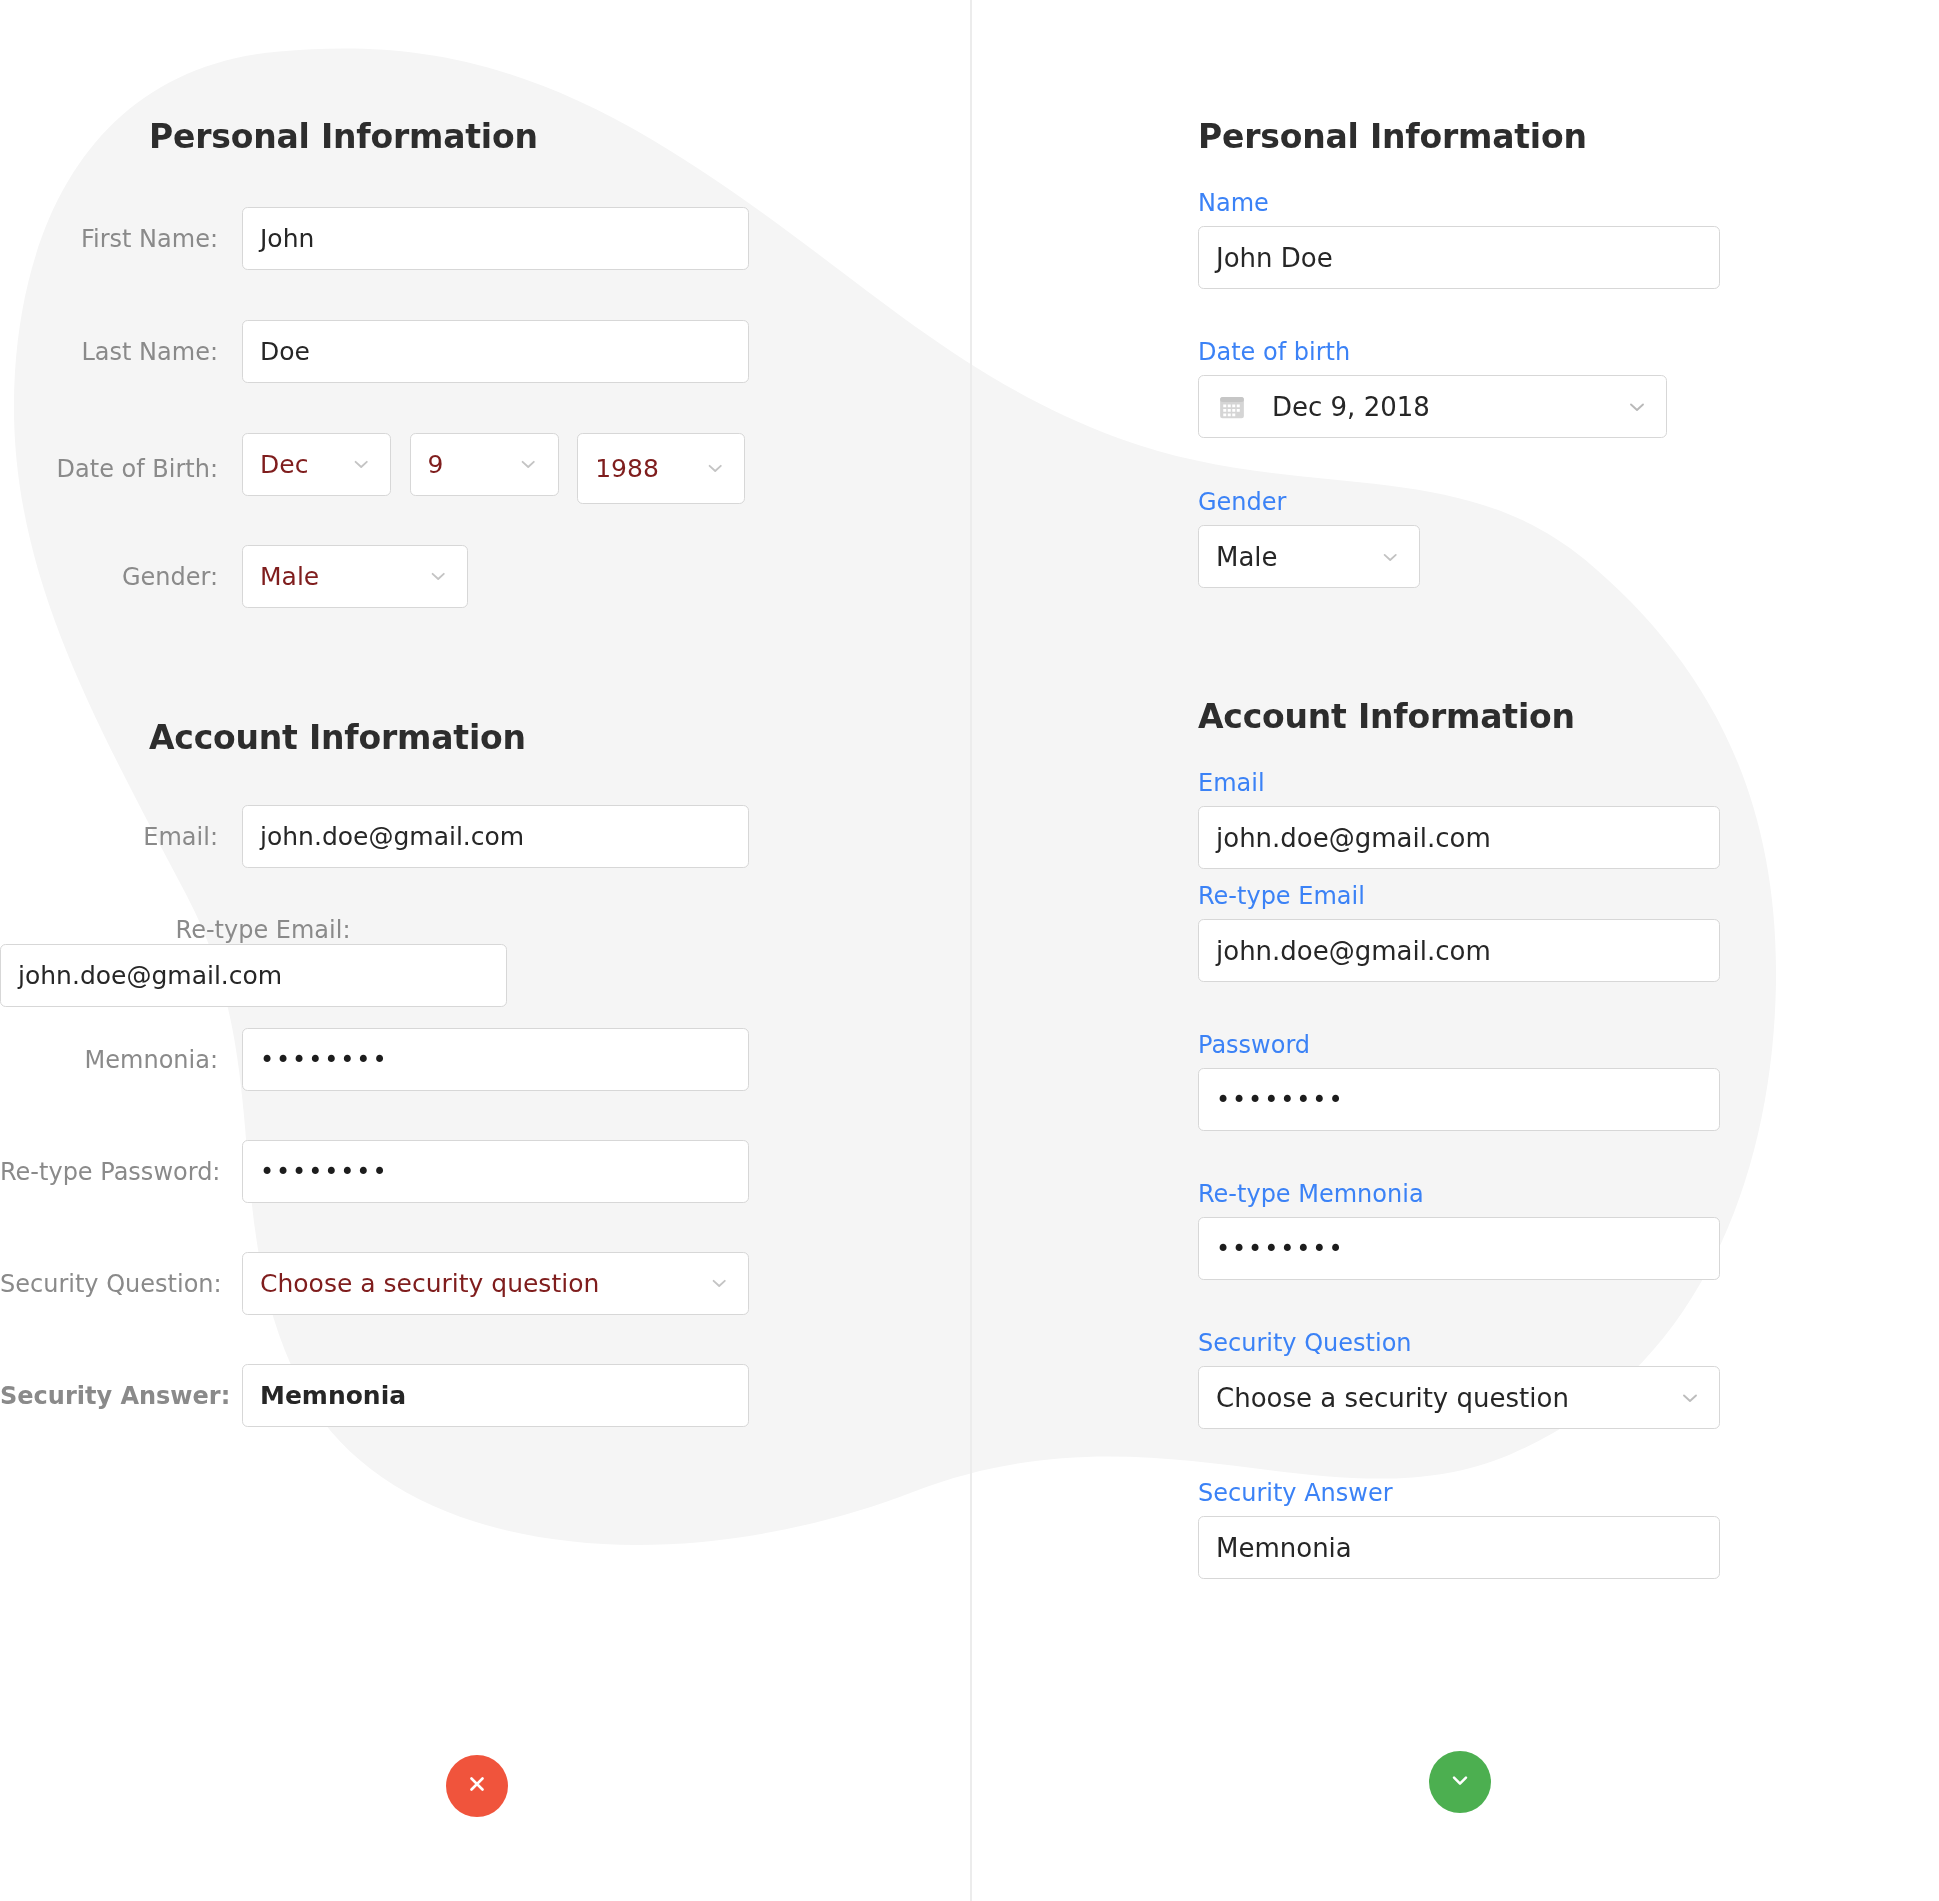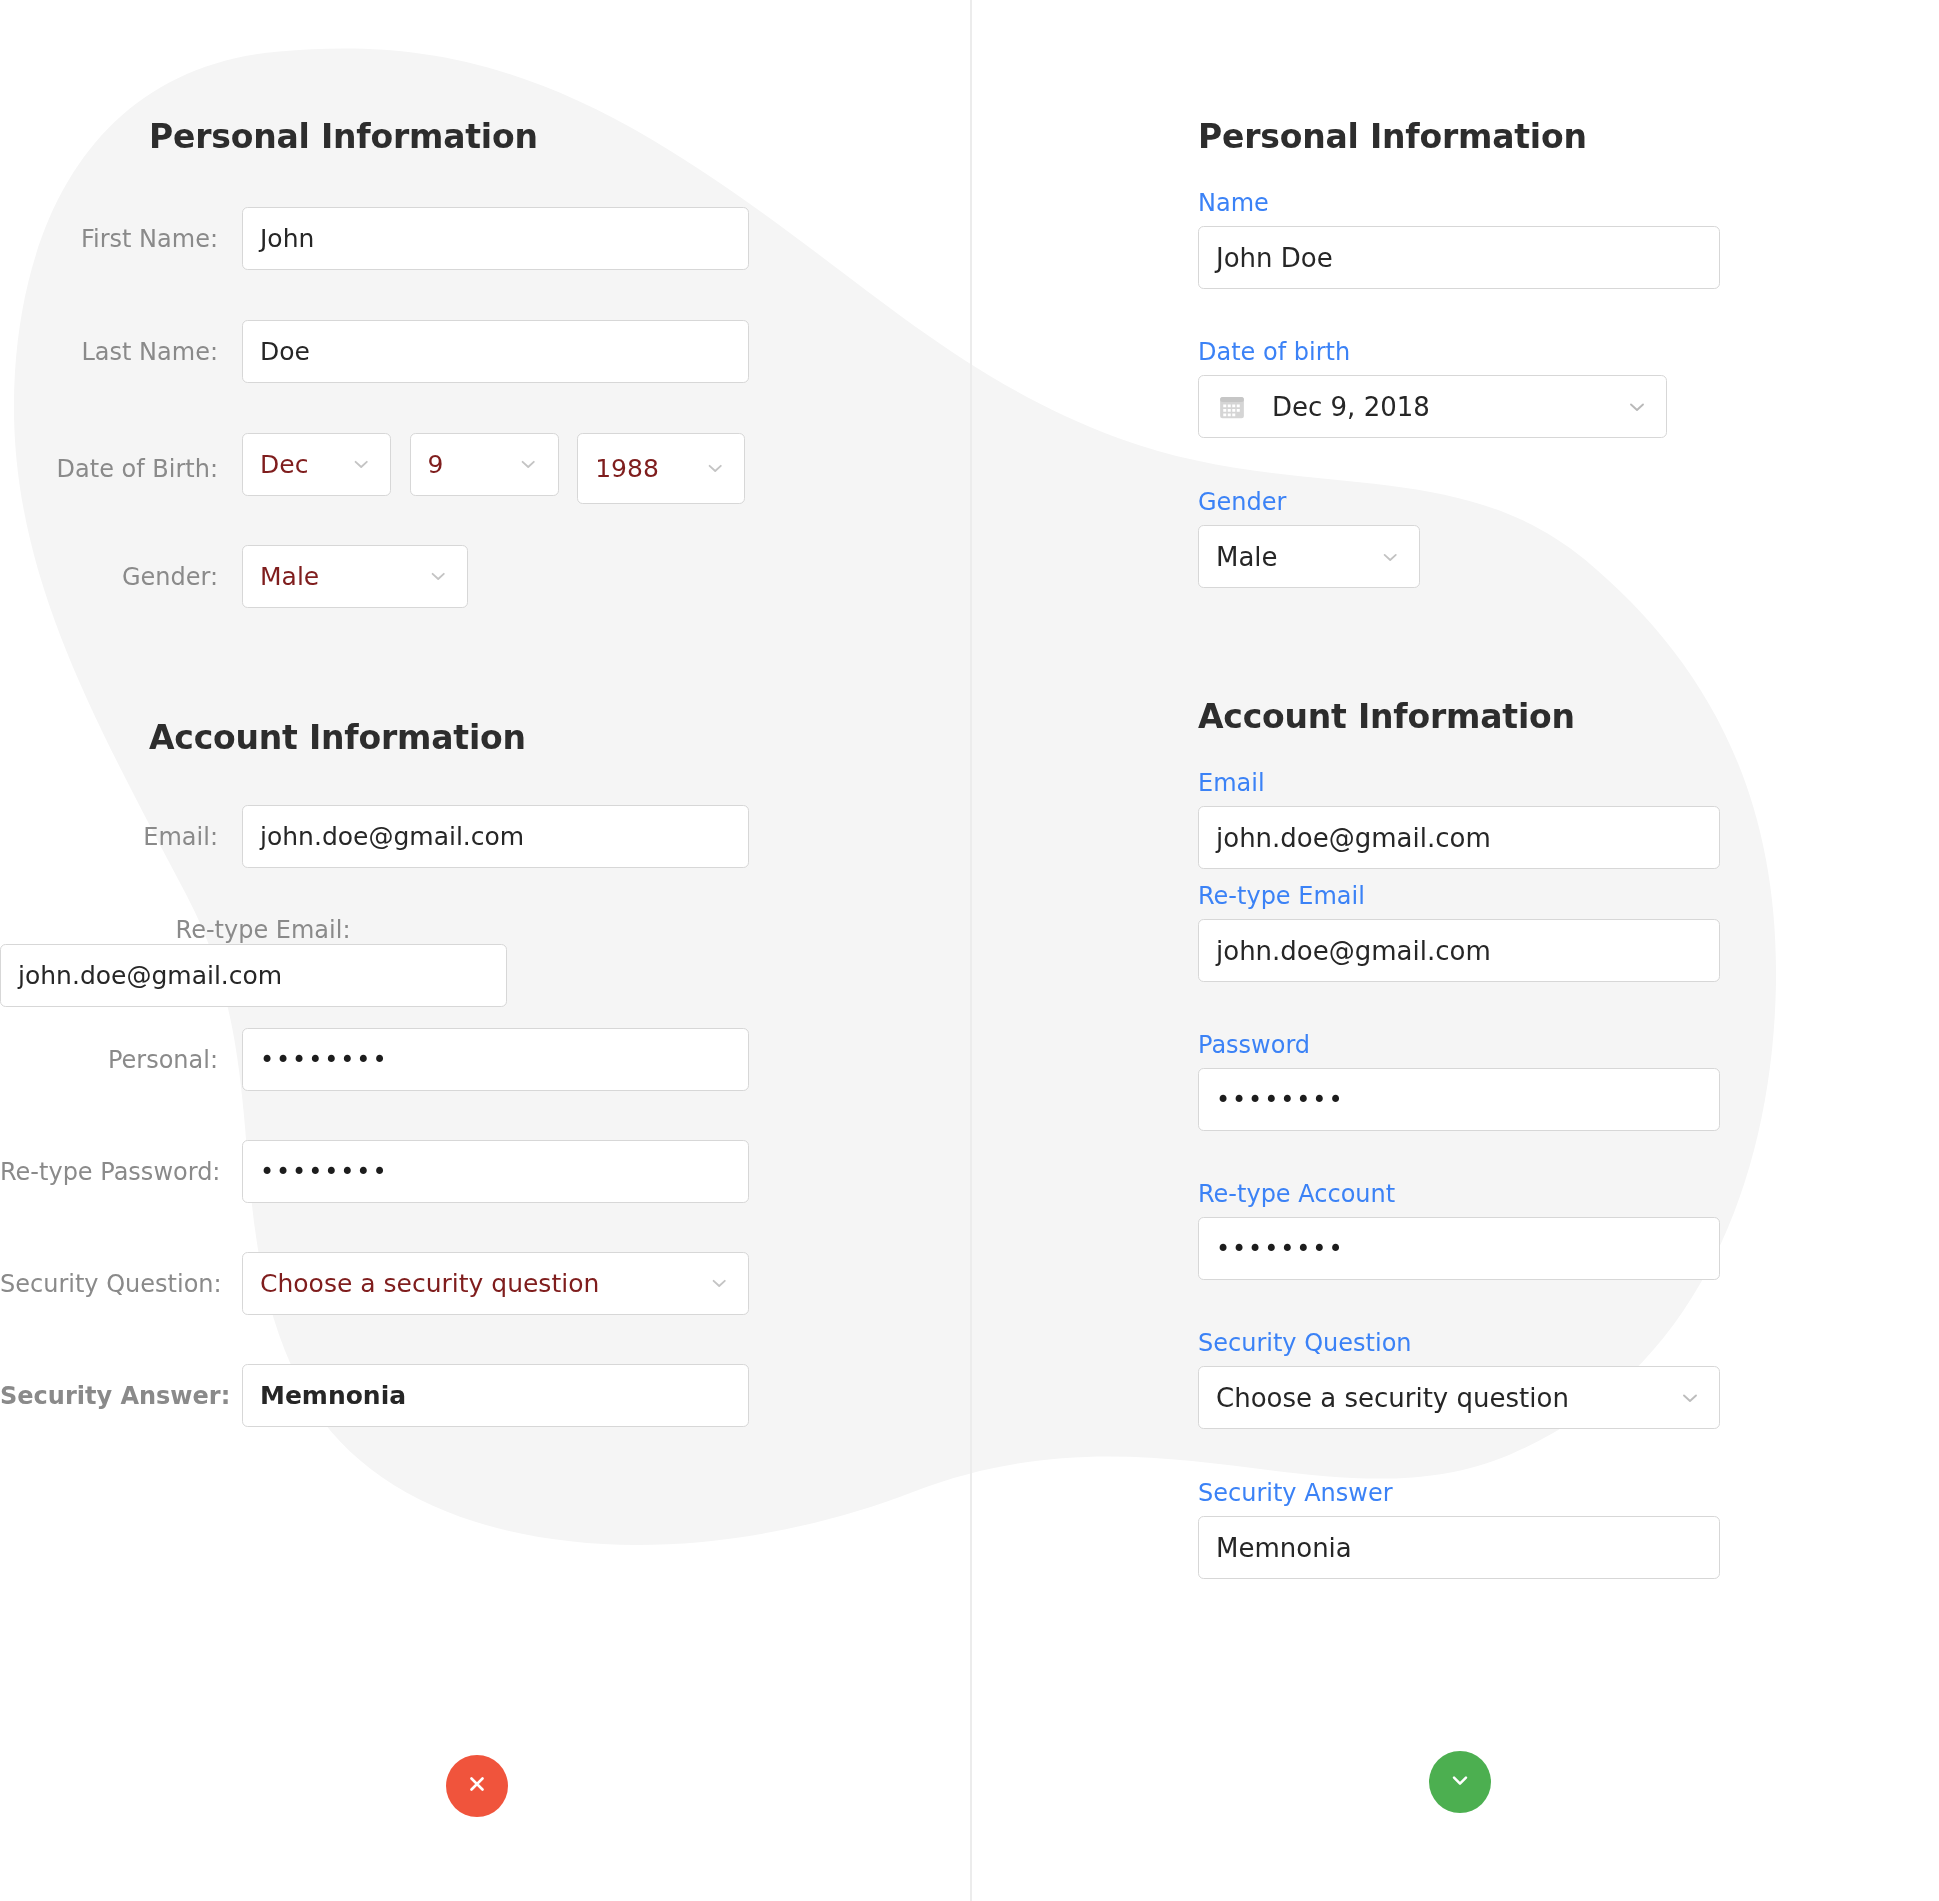--- a/index.html
+++ b/index.html
@@ -173,21 +173,21 @@
   </div>
 
   <div class="lrow" style="position:absolute;left:0;top:916px;flex-direction:column;">
     <div class="llabel">Re-type Email:</div>
     <div class="txtbox big">
       <span>john.doe@gmail.com</span>
     </div>
   </div>
 
   <div class="lrow" style="position:absolute;left:0;top:1028px;">
-    <div class="llabel">Personal:</div>
+    <div class="llabel">Memnonia:</div>
     <div class="txtbox big">
       <span class="dots">••••••••</span>
     </div>
   </div>
 
   <div class="lrow" style="position:absolute;left:0;top:1140px;">
     <div class="llabel">Re-type Password:</div>
     <div class="txtbox big">
       <span class="dots">••••••••</span>
     </div>
@@ -294,21 +294,21 @@
   </div>
 
   <div class="rgroup" style="position:absolute;left:228px;top:1031px;">
     <div class="rlabel">Password</div>
     <div class="rbox">
       <span class="dots">••••••••</span>
     </div>
   </div>
 
   <div class="rgroup" style="position:absolute;left:228px;top:1180px;">
-    <div class="rlabel">Re-type Account</div>
+    <div class="rlabel">Re-type Memnonia</div>
     <div class="rbox">
       <span class="dots">••••••••</span>
     </div>
   </div>
 
   <div class="rgroup" style="position:absolute;left:228px;top:1329px;">
     <div class="rlabel">Security Question</div>
     <div class="rbox sel">
       <span>Choose a security question</span>
       <span class="chev">

